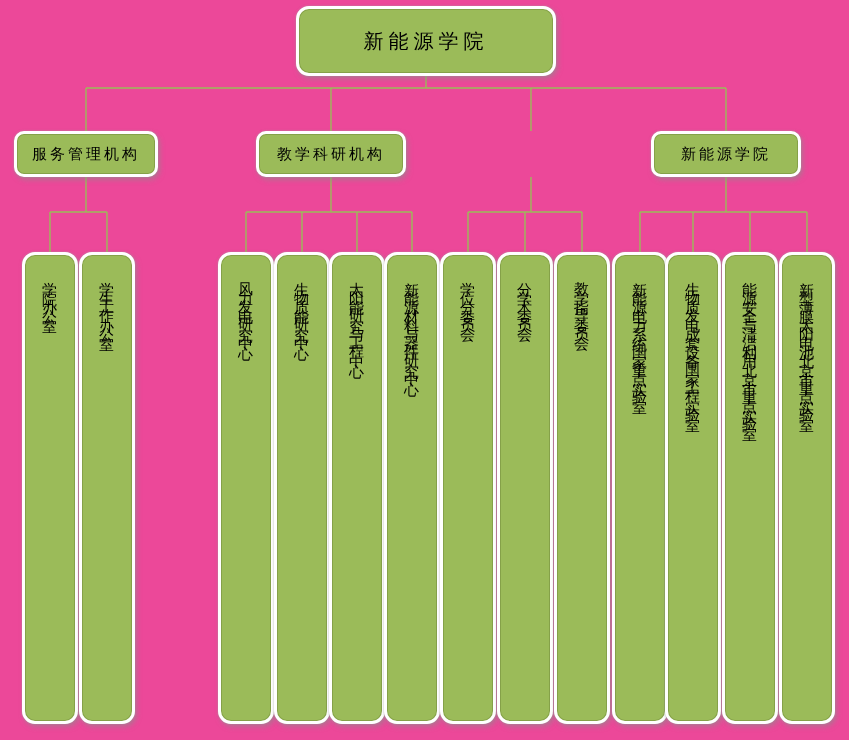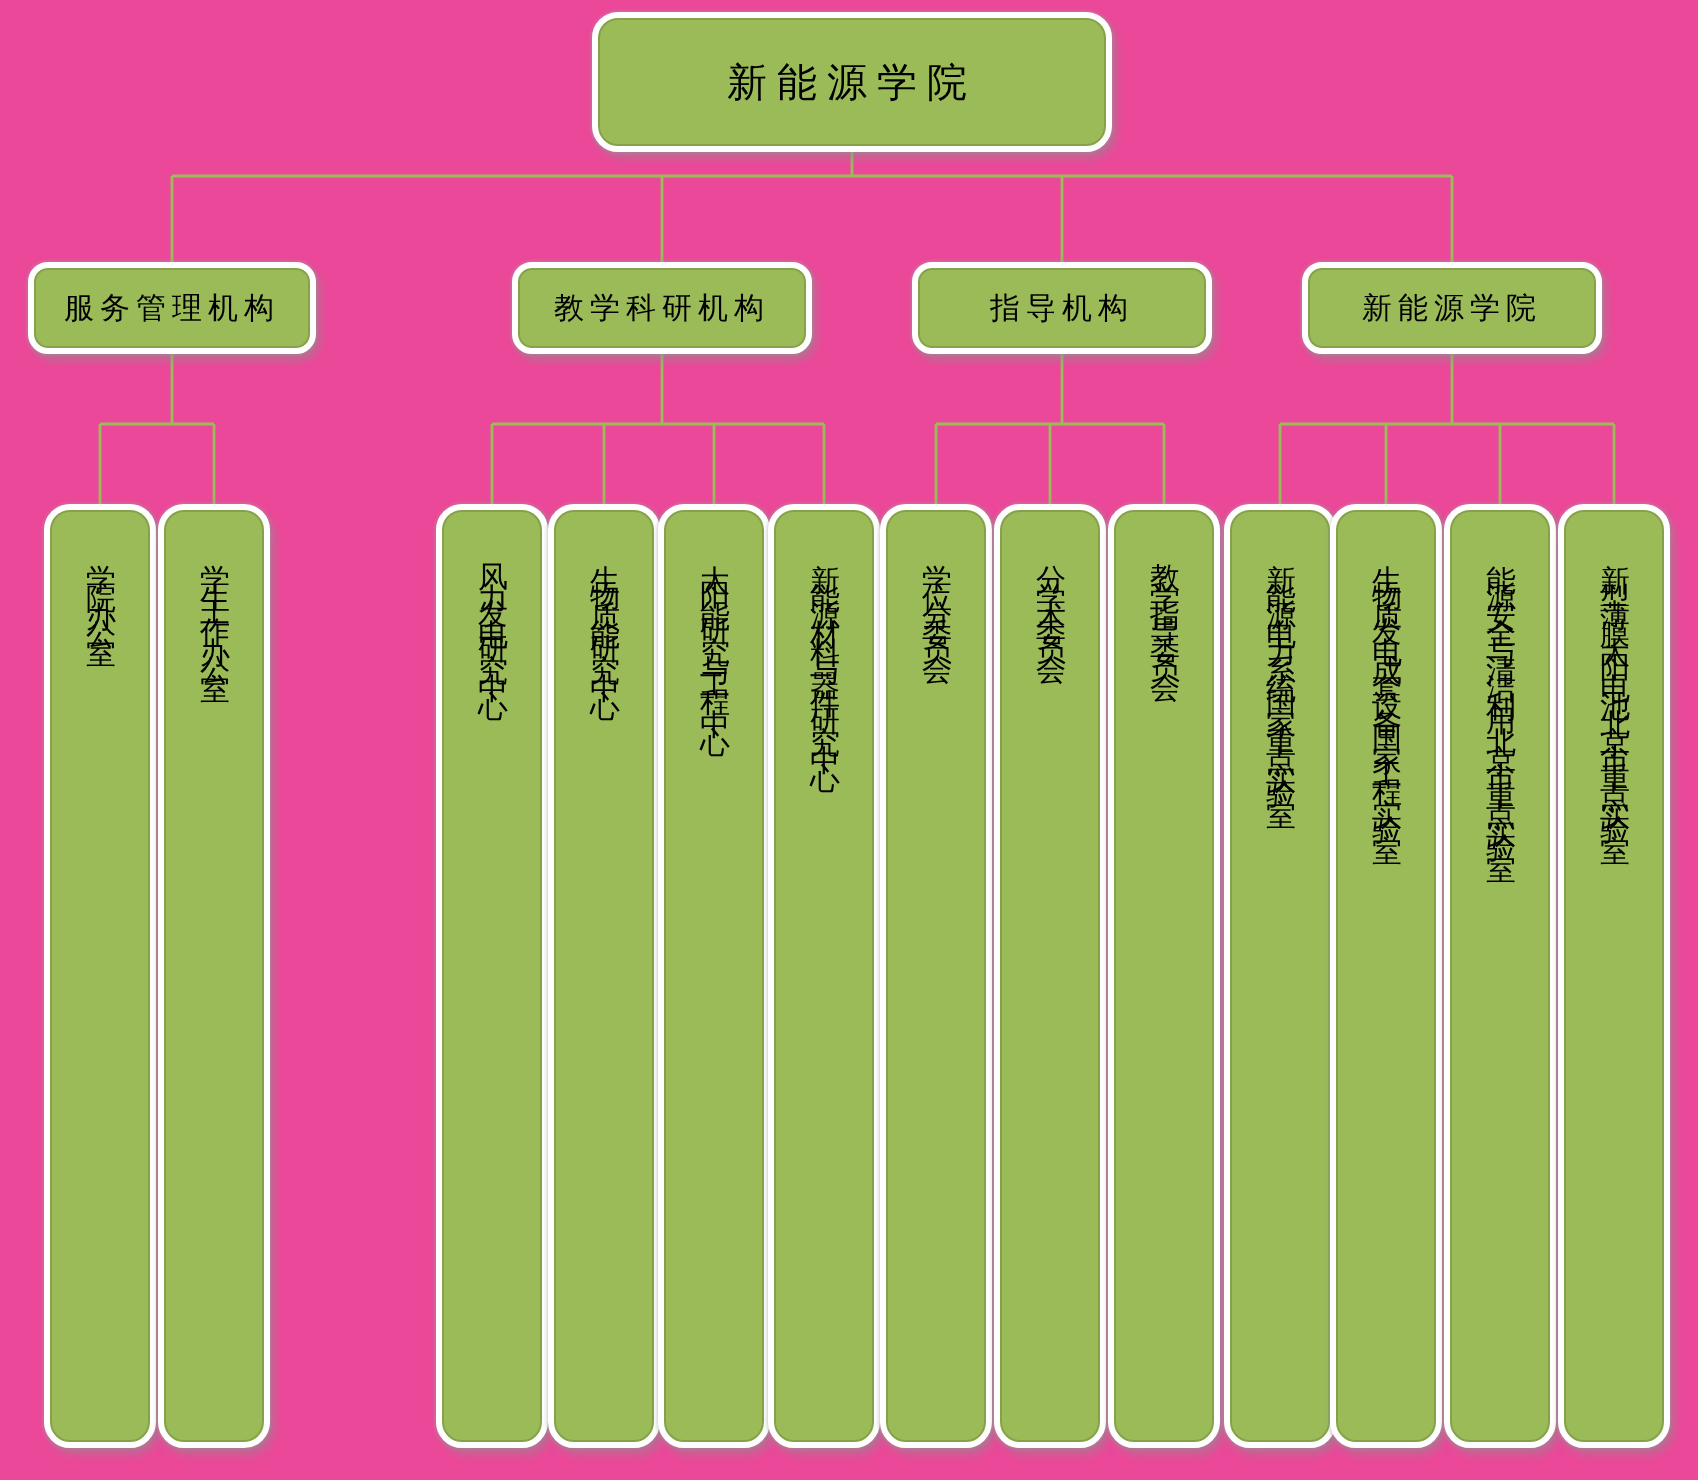--- a/index.html
+++ b/index.html
@@ -72,23 +72,20 @@
   <div class="node root-node" style="left:296px; top:6px; width:260px; height:70px;">
     <span>新能源学院</span>
   </div>
 
   <div class="node group-node" style="left:14px; top:131px; width:144px; height:46px;">
     <span>服务管理机构</span>
   </div>
   <div class="node group-node" style="left:256px; top:131px; width:150px; height:46px;">
     <span>教学科研机构</span>
   </div>
-  <div class="node group-node" style="left:456px; top:131px; width:150px; height:46px;">
-    <span>指导机构</span>
-  </div>
   <div class="node group-node" style="left:651px; top:131px; width:150px; height:46px;">
     <span>新能源学院</span>
   </div>
 
   <div class="node leaf-node" style="left:22px; top:252px; width:56px; height:472px;">
     <span class="vlabel">学院办公室</span>
   </div>
   <div class="node leaf-node" style="left:79px; top:252px; width:56px; height:472px;">
     <span class="vlabel">学生工作办公室</span>
   </div>

